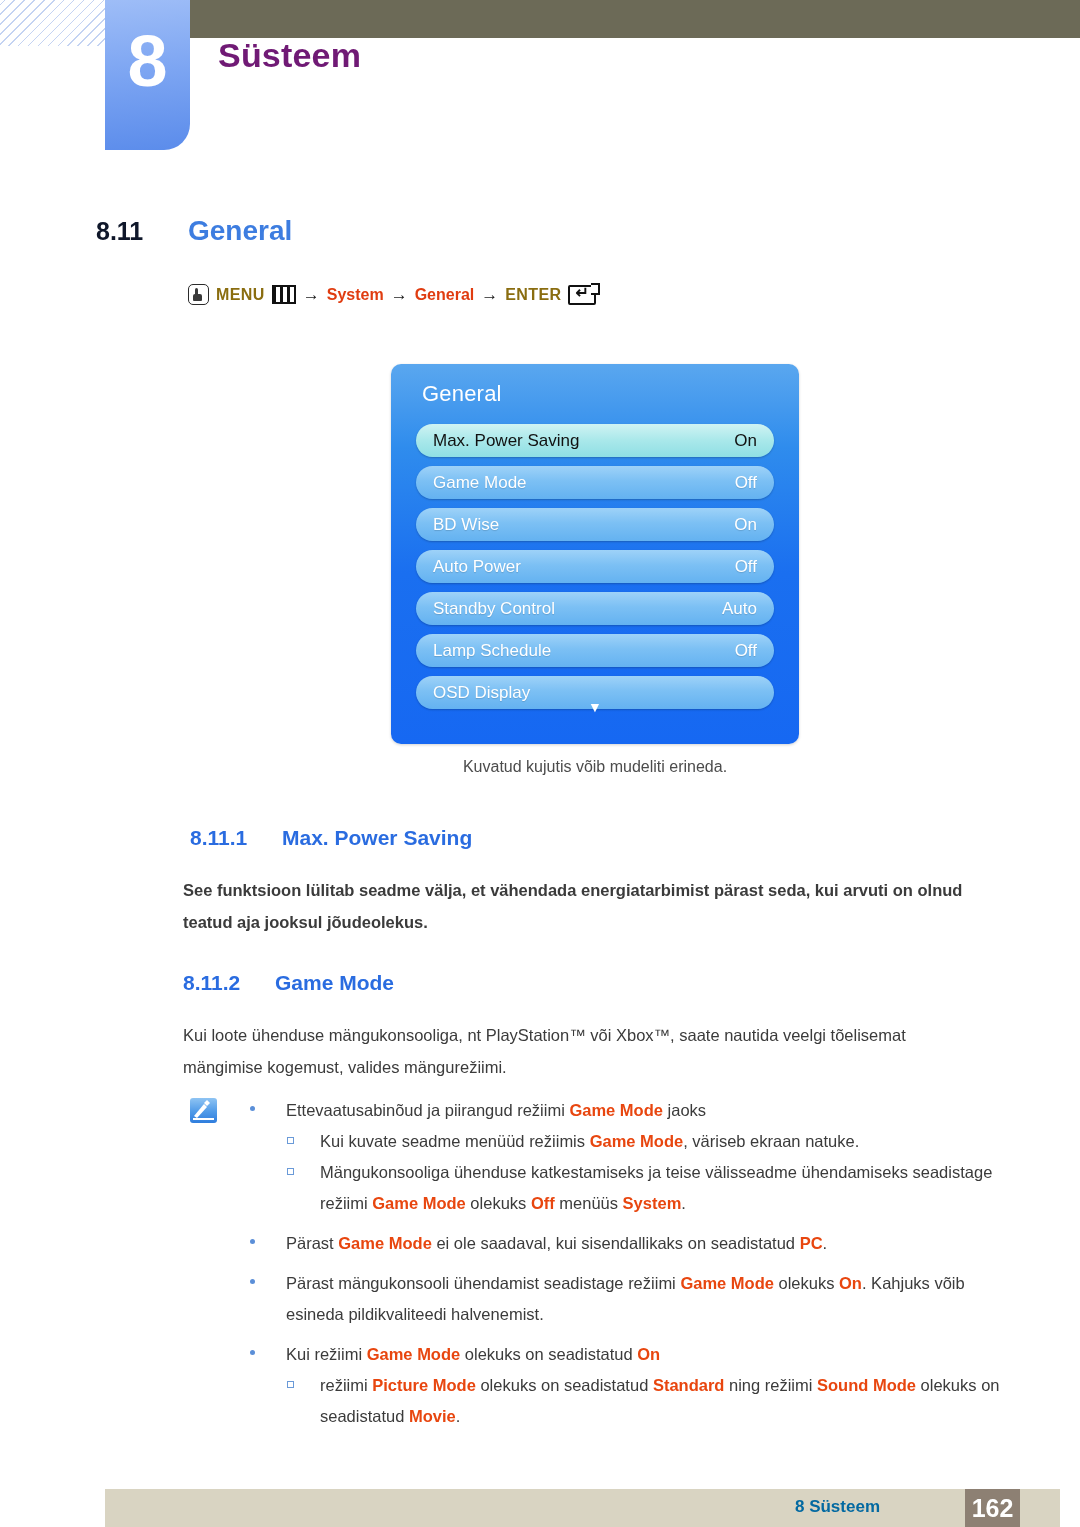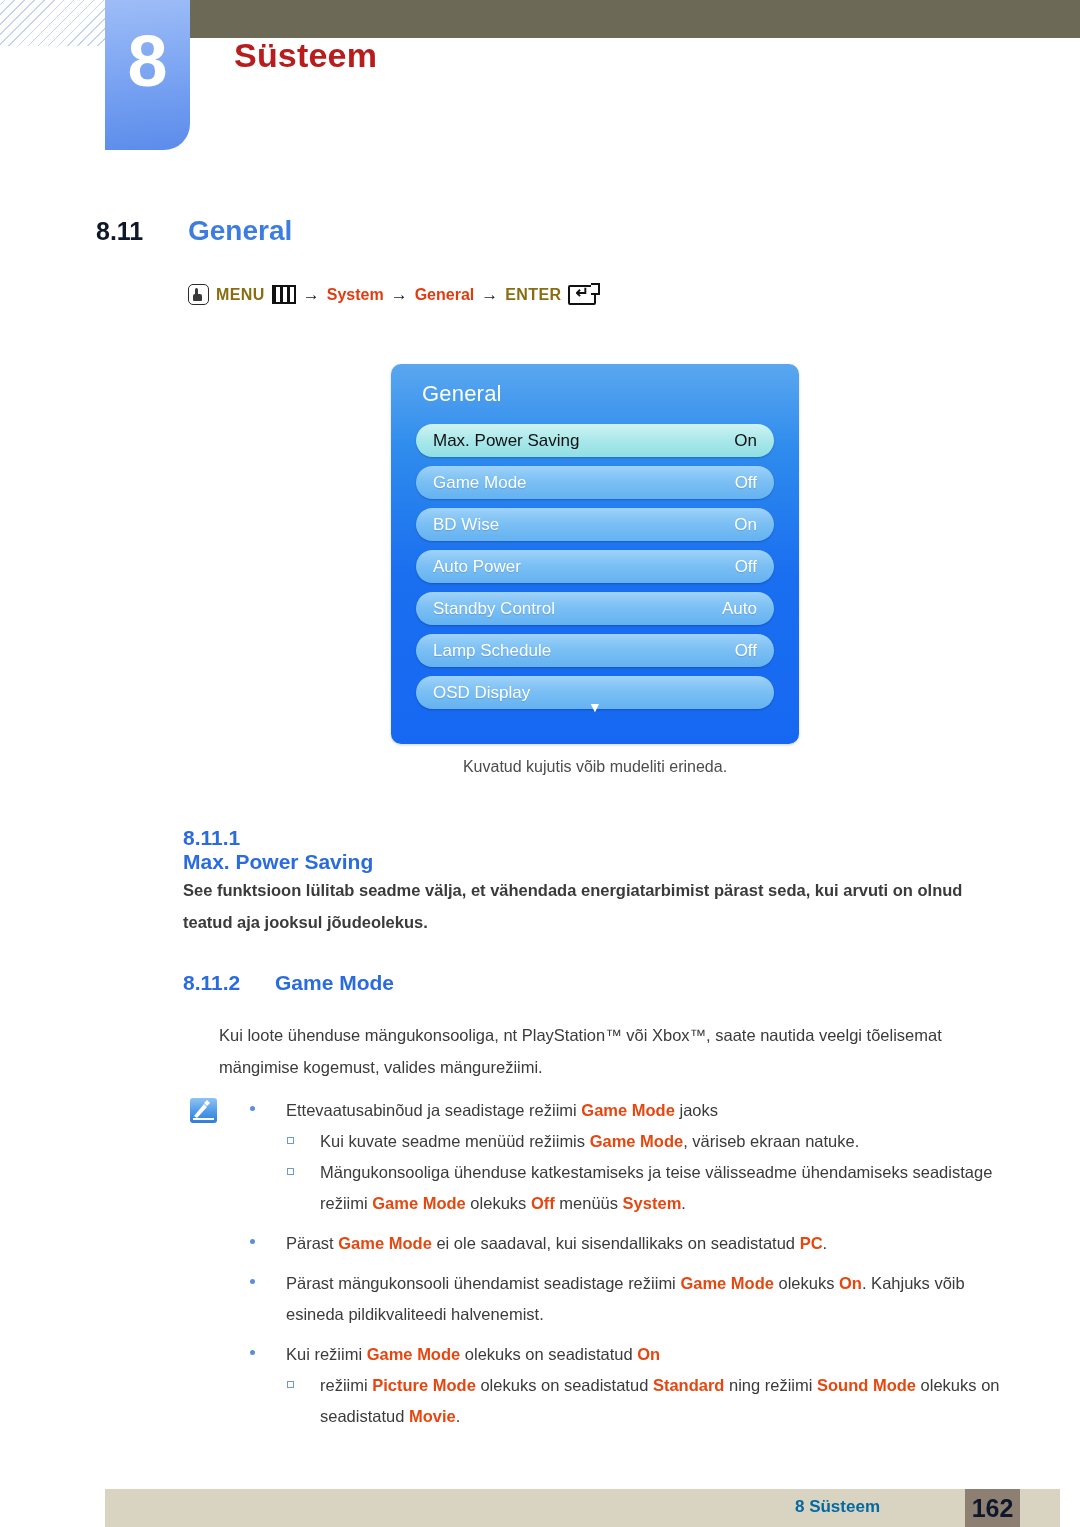--- a/index.html
+++ b/index.html
@@ -45,22 +45,22 @@
     left: 105px; top: 0;
     width: 85px; height: 150px;
     color: #ffffff;
     font-size: 72px;
     font-weight: bold;
     line-height: 122px;
     text-align: center;
   }
   .chapter-title {
     position: absolute;
-    left: 234px; top: 36px;
-    color: #b91c1c;
+    left: 218px; top: 36px;
+    color: #701a75;
     font-size: 34px;
     font-weight: bold;
     letter-spacing: .2px;
   }
 
   
   .h2-row {
     position: absolute;
     left: 96px; top: 215px;
     display: flex;
@@ -308,21 +308,21 @@
     right: 200px; top: 1497px;
     font-size: 17px;
     font-weight: bold;
     color: #0369a1;
   }
   .pagebox {
     position: absolute;
     left: 965px; top: 1489px;
     width: 55px; height: 38px;
     background: #8d8073;
-    color: #0f172a;
+    color: #ffffff;
     font-size: 25px;
     font-weight: bold;
     text-align: center;
     line-height: 38px;
   }
 </style>
 </head>
 <body>
 
 <div class="hatch"></div>
@@ -378,42 +378,42 @@
       </div>
       <div class="osd-item">
         <span>OSD Display</span>
         <span></span>
       </div>
     </div>
   <div class="osd-arrow">▼</div>
 </div>
 <div class="osd-caption">Kuvatud kujutis võib mudeliti erineda.</div>
 
-<div class="h3-row" style="left:183px; top:826px;flex-direction:column;">
+<div class="h3-row" style="left:190px; top:826px;">
   <span class="h3-num">8.11.1</span>
   <span class="h3-text">Max. Power Saving</span>
 </div>
 <div class="para" style="left:183px; top:874px; width:800px;font-weight:bold;">See funktsioon lülitab seadme välja, et vähendada energiatarbimist pärast seda, kui arvuti on olnud teatud aja jooksul jõudeolekus.</div>
 
 <div class="h3-row" style="left:183px; top:971px;">
   <span class="h3-num">8.11.2</span>
   <span class="h3-text">Game Mode</span>
 </div>
-<div class="para" style="left:183px; top:1019px; width:800px;margin-left:36px;">Kui loote ühenduse mängukonsooliga, nt PlayStation™ või Xbox™, saate nautida veelgi tõelisemat mängimise kogemust, valides mängurežiimi.</div>
+<div class="para" style="left:183px; top:1019px; width:800px;">Kui loote ühenduse mängukonsooliga, nt PlayStation™ või Xbox™, saate nautida veelgi tõelisemat mängimise kogemust, valides mängurežiimi.</div>
 
 <div class="note-icon">
   <svg width="27" height="25" viewBox="0 0 27 25" aria-hidden="true">
     <path d="M4 18 L14 6 L17 9 L7 20 Z" fill="#ffffff"></path>
     <path d="M14 5 L17 2 L20 5 L17 8 Z" fill="#ffffff"></path>
     <path d="M3 20 L24 20 L24 22 L3 22 Z" fill="#ffffff"></path>
   </svg>
 </div>
 
 <div class="blist" id="note-list">
-    <div class="b1"><span class="mk"></span><span>Ettevaatusabinõud ja seadistage režiimi </span><span class="hl">Game Mode</span><span> jaoks</span></div>
+    <div class="b1"><span class="mk"></span><span>Ettevaatusabinõud ja piirangud režiimi </span><span class="hl">Game Mode</span><span> jaoks</span></div>
     <div class="b2"><span class="mk"></span><span>Kui kuvate seadme menüüd režiimis </span><span class="hl">Game Mode</span><span>, väriseb ekraan natuke.</span></div>
     <div class="b2"><span class="mk"></span><span>Mängukonsooliga ühenduse katkestamiseks ja teise välisseadme ühendamiseks seadistage režiimi </span><span class="hl">Game Mode</span><span> olekuks </span><span class="hl">Off</span><span> menüüs </span><span class="hl">System</span><span>.</span></div>
     <div class="sp8"></div>
     <div class="b1"><span class="mk"></span><span>Pärast </span><span class="hl">Game Mode</span><span> ei ole saadaval, kui sisendallikaks on seadistatud </span><span class="hl">PC</span><span>.</span></div>
     <div class="sp8"></div>
     <div class="b1"><span class="mk"></span><span>Pärast mängukonsooli ühendamist seadistage režiimi </span><span class="hl">Game Mode</span><span> olekuks </span><span class="hl">On</span><span>. Kahjuks võib esineda pildikvaliteedi halvenemist.</span></div>
     <div class="sp8"></div>
     <div class="b1"><span class="mk"></span><span>Kui režiimi </span><span class="hl">Game Mode</span><span> olekuks on seadistatud </span><span class="hl">On</span></div>
     <div class="b2"><span class="mk"></span><span>režiimi </span><span class="hl">Picture Mode</span><span> olekuks on seadistatud </span><span class="hl">Standard</span><span> ning režiimi </span><span class="hl">Sound Mode</span><span> olekuks on seadistatud </span><span class="hl">Movie</span><span>.</span></div>
   </div>

